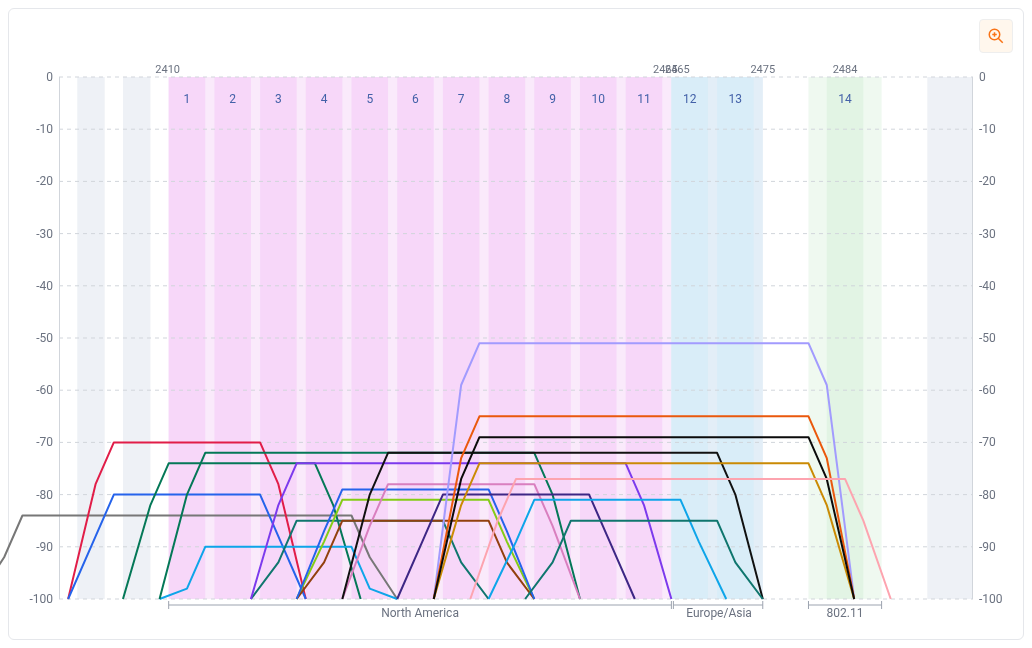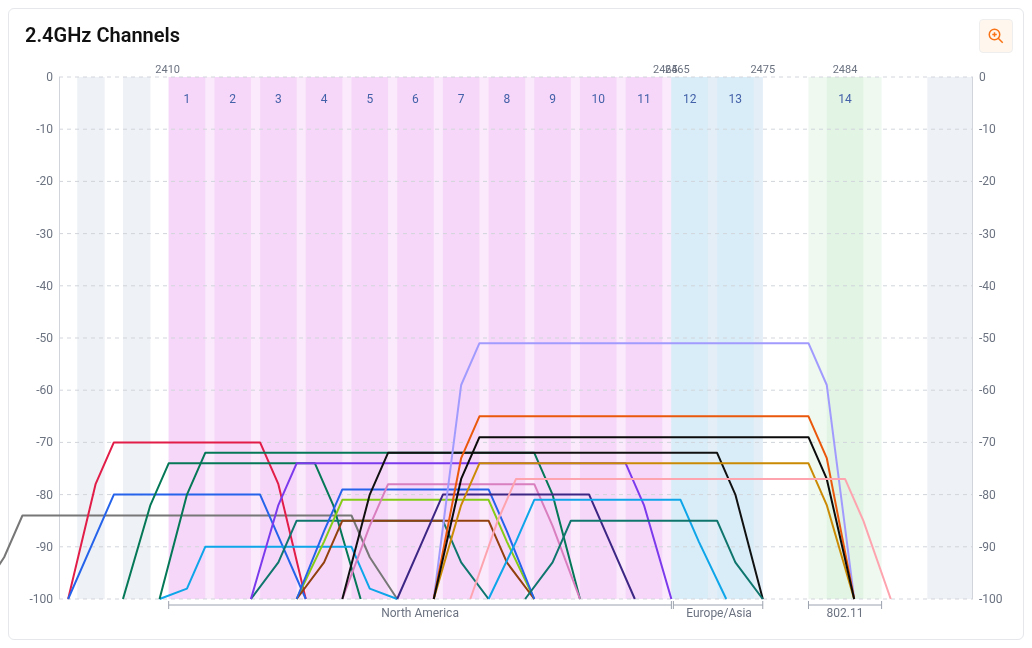--- a/index.html
+++ b/index.html
@@ -16,21 +16,20 @@
   .frame-line{stroke:#d1d5db;stroke-width:1}
   .ytick-label{position:absolute;font-size:12px;color:#6b7280;transform:translateY(-50%);white-space:nowrap}
   .yleft{left:0;text-align:right;width:32px}
   .yright{right:0;text-align:left;width:32px}
   .chnum{font-size:12px;fill:#4361a8;}
 </style>
 </head>
 <body>
 
 <div class="card">
-  <div class="title">2.4GHz Channels</div>
   <div class="zoom-btn" title="Reset zoom">
     <svg viewBox="0 0 24 24">
       <circle cx="10" cy="10" r="7"></circle>
       <line x1="15" y1="15" x2="21" y2="21"></line>
       <line x1="10" y1="7" x2="10" y2="13"></line>
       <line x1="7" y1="10" x2="13" y2="10"></line>
     </svg>
   </div>
 
   <div class="plot-outer">

